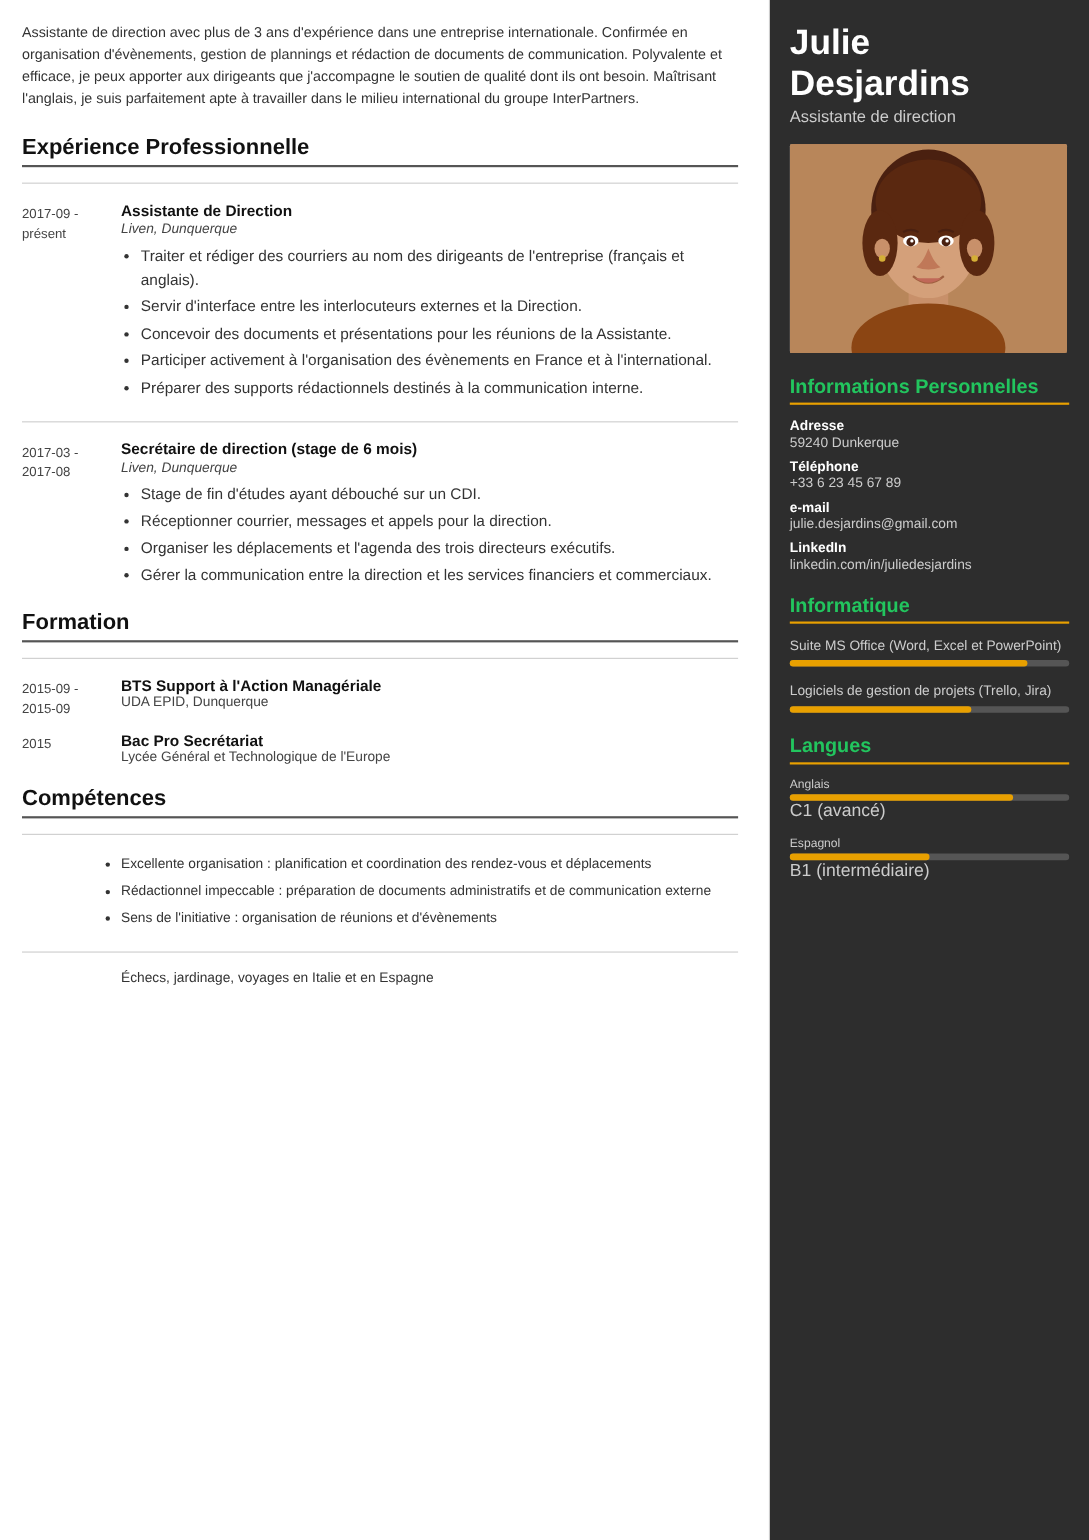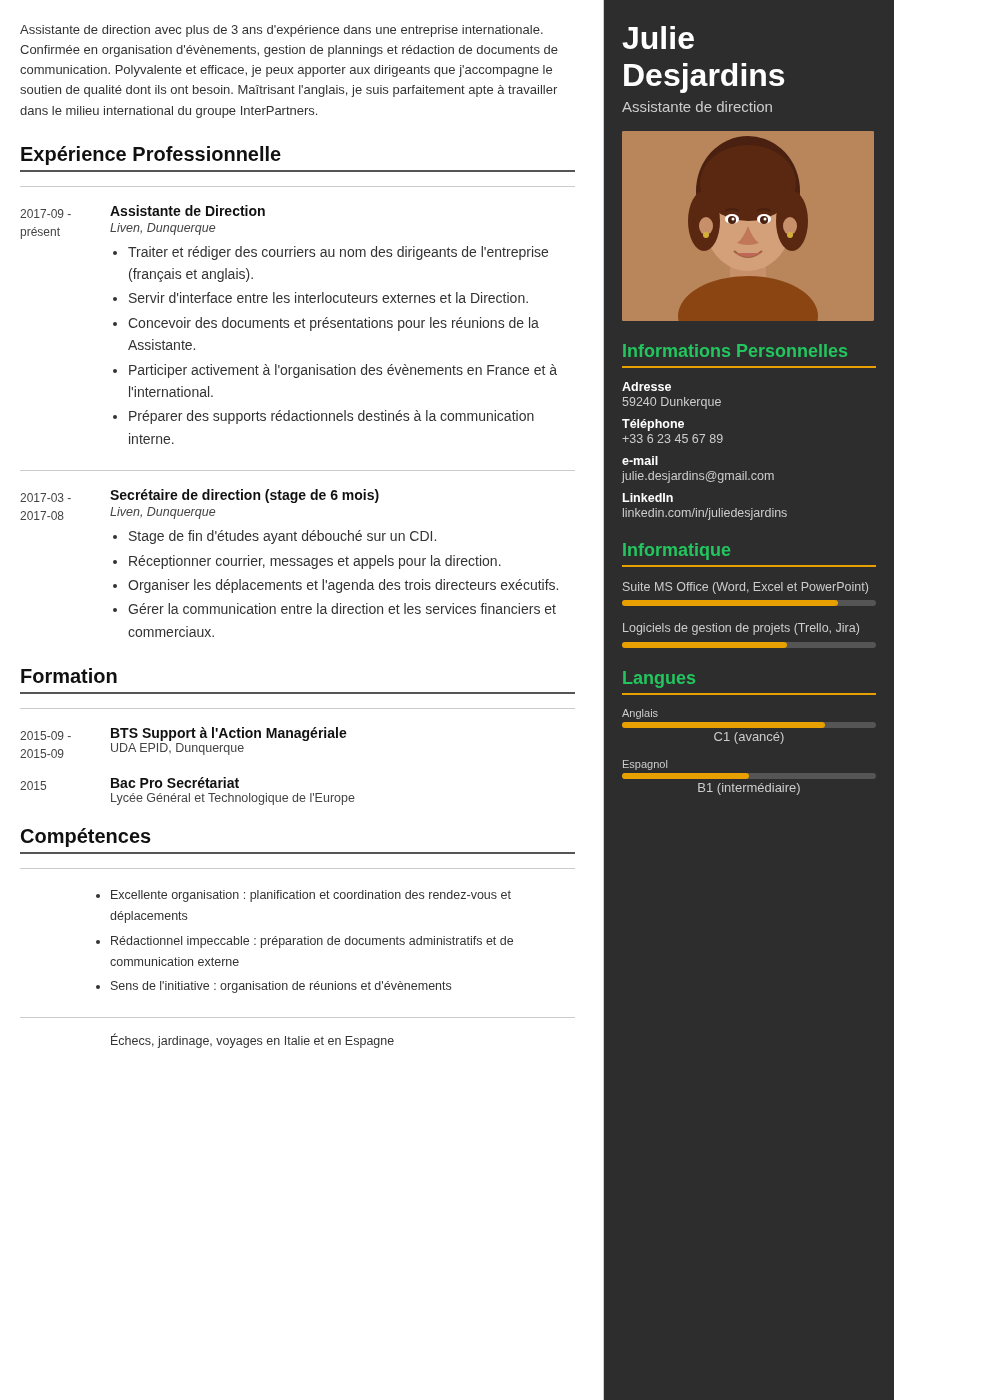--- a/index.html
+++ b/index.html
@@ -6,21 +6,21 @@
     body {
       font-family: Arial, sans-serif;
       font-size: 13px;
       color: #222;
       background: #fff;
       width: 990px;
       min-height: 1400px;
     }
     .cv-wrapper {
       display: flex;
-      width: 894px;
+      width: 990px;
       min-height: 1400px;
     }
     
     .left-col {
       flex: 1;
       padding: 20px 28px 20px 20px;
       border-right: 1px solid #ccc;
     }
     .summary-text {
       font-size: 13px;
@@ -198,23 +198,23 @@
     }
     .lang-entry {
       margin-bottom: 14px;
     }
     .lang-name {
       font-size: 11px;
       color: #ccc;
       margin-bottom: 3px;
     }
     .lang-level {
-      font-size: 13px;
+      font-size: 16px;
       color: #ccc;
-      text-align: center;
+      text-align: left;
       margin-top: 1px;
     }
   </style>
 </head>
 <body>
 
 <div class="cv-wrapper">
 
   <div class="left-col">
 

